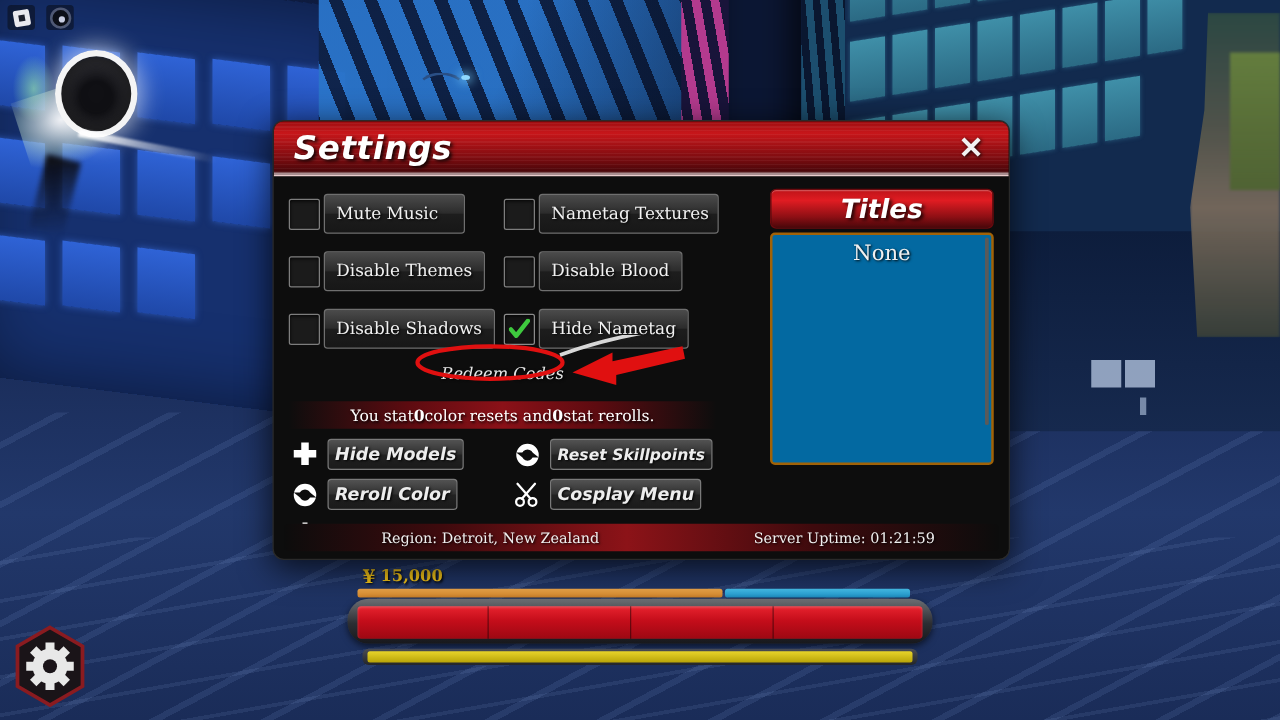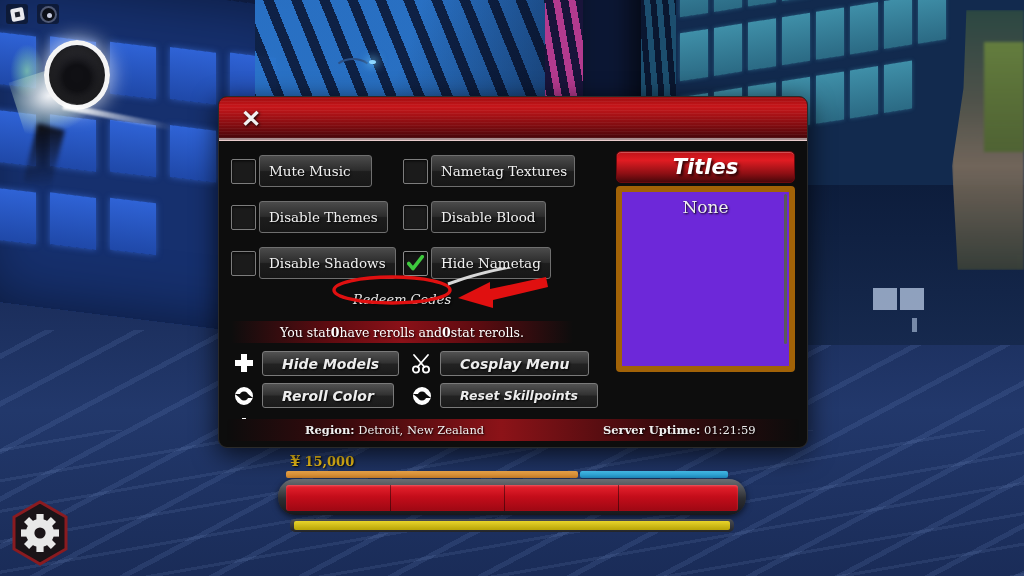--- a/index.html
+++ b/index.html
@@ -256,21 +256,21 @@
   .stat-banner b { font-weight:bold; }
 
   
   .actions { display:flex; margin-top:8px; }
   .act-col { display:flex; flex-direction:column; gap:7px; }
   .act-col.c1 { width:178px; }
   .act-col.c2 { width:164px; }
   .act-row { display:flex; align-items:center; gap:6px; }
   .act-icon { width:25px;height:24px;flex:0 0 25px; display:flex;align-items:center;justify-content:center; }
   .act-btn {
-    height:25px; padding:0 19px;
+    height:25px; padding:0 5px;
     background: linear-gradient(180deg,#525252 0%,#323232 47%,#222 53%,#1a1a1a 100%);
     border:1px solid #7a7a7a; border-radius:3px;
     display:flex;align-items:center;
     font-family:"DejaVu Sans", sans-serif; font-style:italic; font-weight:bold;
     font-size:14px; color:#ededed; white-space:nowrap;
     text-shadow:1px 1px 2px rgba(0,0,0,.9); cursor:pointer;
   }
   .act-btn.small { font-size:12.5px; }
 
   
@@ -280,21 +280,21 @@
     border:1px solid #6b0a0e; border-radius:5px;
     display:flex;align-items:center;justify-content:center;
     box-shadow:0 1px 0 rgba(255,255,255,.25) inset;
   }
   .titles-head span {
     font-family:"DejaVu Sans", sans-serif; font-style:italic; font-weight:bold;
     font-size:21px; color:#fff; text-shadow:2px 2px 3px rgba(0,0,0,.8);
   }
   .titles-list {
     margin-top:3px; height:186px;
-    background:#6d28d9; border:6px solid #a16207; border-radius:4px;
+    background:#0369a1; border:2px solid #a16207; border-radius:4px;
     position:relative; overflow:hidden;
   }
   .title-item {
     height:30px; display:flex;align-items:center;justify-content:center;
     font-family:"DejaVu Serif", serif; font-size:17px; color:#f0f0f0;
     text-shadow:1px 1px 2px #000; cursor:pointer;
   }
   .scrollbar {
     position:absolute; right:2px; top:2px; width:3px; height:150px;
     background:#5a5a5a; border-radius:2px; cursor:pointer;
@@ -304,21 +304,21 @@
   .footer {
     position:absolute; left:8px; right:8px; bottom:6px; height:22px;
     background: linear-gradient(90deg,#0c0c0c 0%,#3e0a0d 22%,#8c1318 48%,#3e0a0d 74%,#0c0c0c 100%);
     border-radius:3px;
     display:flex; align-items:center;
   }
   .foot-item {
     font-family:"DejaVu Serif", serif; font-size:11.5px; color:#f0f0f0;
     text-shadow:1px 1px 2px rgba(0,0,0,.9); white-space:nowrap;
   }
-  .foot-item b { font-weight:bold; }
+  .foot-item b { font-weight:normal; }
   .foot-region { position:absolute; left:78px; }
   .foot-uptime { position:absolute; left:376px; }
 
   
   #annot { position:absolute; left:330px; top:268px; width:230px; height:62px; z-index:55; pointer-events:none; }
 
   
   #hud { position:absolute; left:276px; top:452px; width:472px; height:68px; z-index:25; }
   .money {
     display:flex; align-items:center; gap:4px;
@@ -437,20 +437,21 @@
     <div class="rbx-logo"></div>
   </div>
   <div class="rbx-btn">
     <div class="rbx-gear"></div>
   </div>
 </div>
 
 <div id="settings">
 
   <div class="titlebar">
+    <div class="title-text">Settings</div>
     <div class="close-x">✕</div>
   </div>
 
   <div class="panel-body">
     <div class="left-col">
 
       <div class="cb-grid">
 
         <div class="cb-row">
           <div class="cb-box"></div>
@@ -488,21 +489,21 @@
 
       </div>
 
       <div class="redeem-wrap">
         <div class="redeem">Redeem Codes</div>
       </div>
 
       <div class="stat-banner">
         <span>You stat </span>
           <b>0</b>
-          <span> have rerolls and </span>
+          <span> color resets and </span>
           <b>0</b>
           <span> stat rerolls.</span>
       </div>
 
       <div class="actions">
         <div class="act-col c1">
 
           <div class="act-row">
             <div class="act-icon">
               <svg width="22" height="22" viewBox="0 0 22 22">
@@ -532,38 +533,38 @@
             </div>
           </div>
 
         </div>
 
         <div class="act-col c2">
 
           <div class="act-row">
             <div class="act-icon">
               <svg width="22" height="22" viewBox="0 0 22 22">
+                <path d="M11 2 a9 9 0 0 1 9 9 a9 9 0 0 1 -9 9 a9 9 0 0 1 -9 -9 a9 9 0 0 1 9 -9 z M11 6.5 a4.5 4.5 0 0 0 -4.5 4.5 a4.5 4.5 0 0 0 4.5 4.5 a4.5 4.5 0 0 0 4.5 -4.5 a4.5 4.5 0 0 0 -4.5 -4.5 z" fill="#fff" fill-rule="evenodd"></path>
+                <path d="M2 9 L11 9 L7 13 Z" fill="#0d0d0d"></path>
+                <path d="M20 13 L11 13 L15 9 Z" fill="#0d0d0d"></path>
+              </svg>
+            </div>
+            <div class="act-btn small">Reset Skillpoints</div>
+          </div>
+
+          <div class="act-row">
+            <div class="act-icon">
+              <svg width="22" height="22" viewBox="0 0 22 22">
                 <circle cx="5" cy="16.5" r="3.1" fill="none" stroke="#fff" stroke-width="1.8"></circle>
                 <circle cx="15" cy="16.5" r="3.1" fill="none" stroke="#fff" stroke-width="1.8"></circle>
                 <path d="M6.5 14 L17 2" stroke="#fff" stroke-width="1.8" stroke-linecap="round"></path>
                 <path d="M13.5 14 L3 2" stroke="#fff" stroke-width="1.8" stroke-linecap="round"></path>
               </svg>
             </div>
             <div class="act-btn">Cosplay Menu</div>
-          </div>
-
-          <div class="act-row">
-            <div class="act-icon">
-              <svg width="22" height="22" viewBox="0 0 22 22">
-                <path d="M11 2 a9 9 0 0 1 9 9 a9 9 0 0 1 -9 9 a9 9 0 0 1 -9 -9 a9 9 0 0 1 9 -9 z M11 6.5 a4.5 4.5 0 0 0 -4.5 4.5 a4.5 4.5 0 0 0 4.5 4.5 a4.5 4.5 0 0 0 4.5 -4.5 a4.5 4.5 0 0 0 -4.5 -4.5 z" fill="#fff" fill-rule="evenodd"></path>
-                <path d="M2 9 L11 9 L7 13 Z" fill="#0d0d0d"></path>
-                <path d="M20 13 L11 13 L15 9 Z" fill="#0d0d0d"></path>
-              </svg>
-            </div>
-            <div class="act-btn small">Reset Skillpoints</div>
           </div>
 
         </div>
       </div>
 
     </div>
 
     <div class="right-col">
       <div class="titles-head">
         <span>Titles</span>

